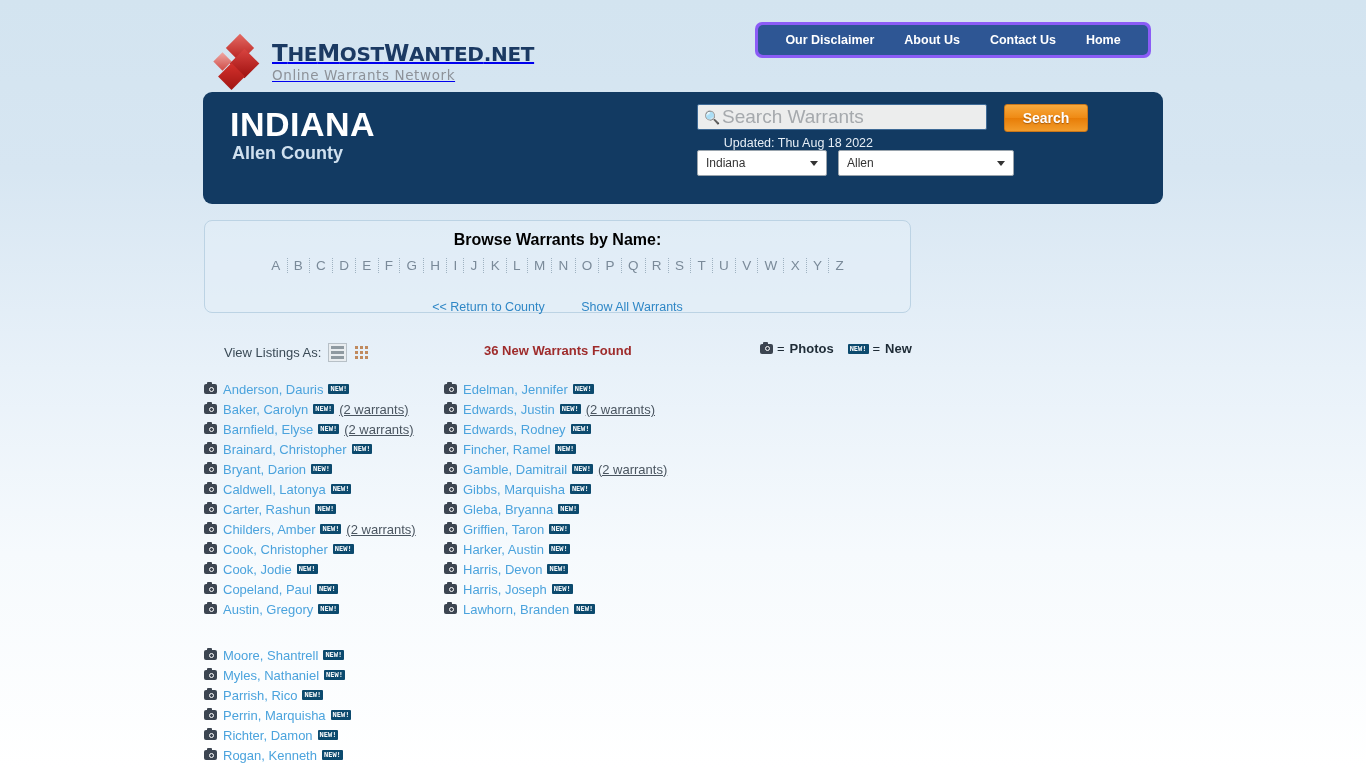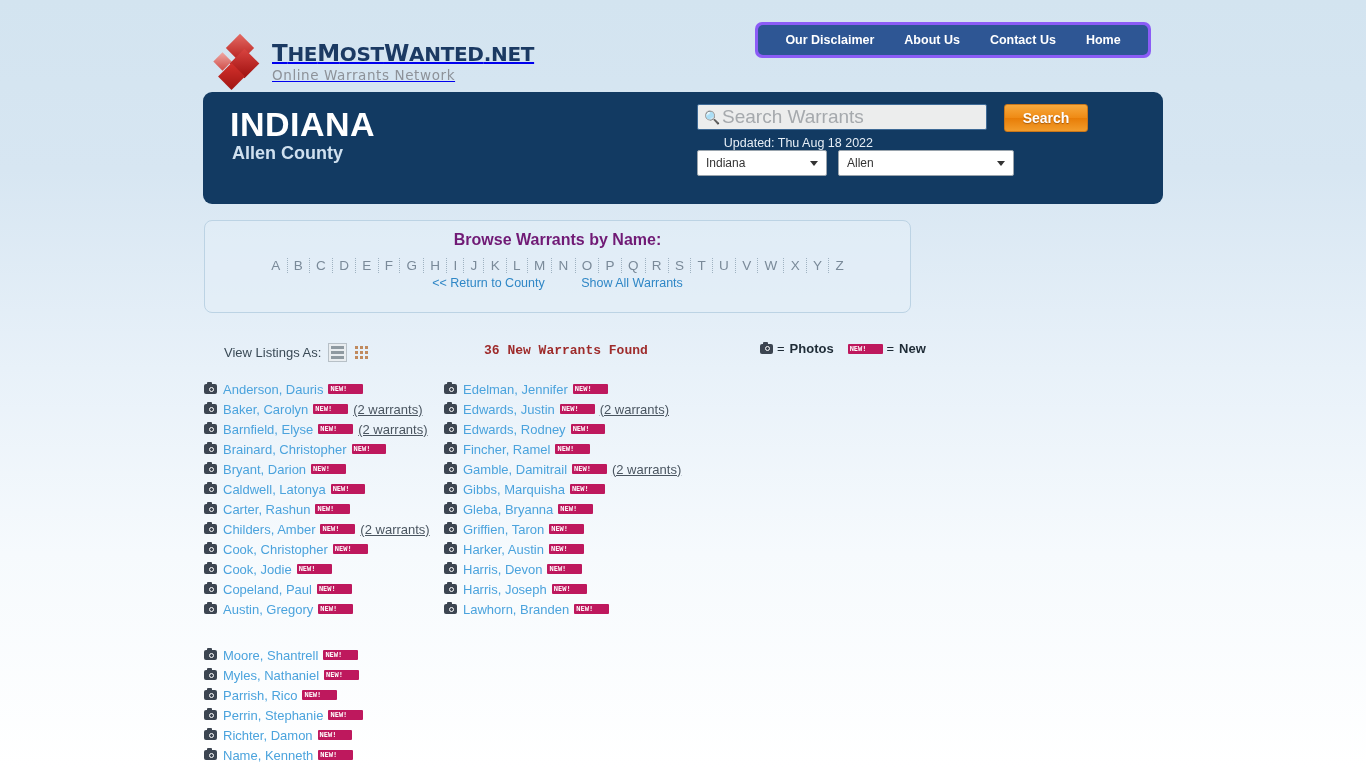--- a/index.html
+++ b/index.html
@@ -71,58 +71,58 @@
   .sel span.val { padding-left: 8px; }
   .sel .caret { position: absolute; right: 8px; top: 10px; width: 0; height: 0;
                 border-left: 4px solid transparent; border-right: 4px solid transparent;
                 border-top: 5px solid #333; }
   .sel.state { width: 130px; }
   .sel.county { width: 176px; }
 
   
   .browse { position: absolute; left: 204px; top: 220px; width: 707px; height: 93px;
             background: rgba(228,239,248,0.55); border: 1px solid #bcd3e4; border-radius: 8px; }
-  .browse-title { text-align: center; color: #701a75; font-size: 16px; font-weight: bold;
+  .browse-title { text-align: center; color: #000000; font-size: 16px; font-weight: bold;
                   margin-top: 10px; }
   .alpha { display: flex; justify-content: center; align-items: center; margin-top: 9px; }
   .alpha span.l { color: #7a8a99; font-size: 13.5px; padding: 0 6.2px;
                   border-right: 1px dotted #9fb2c1; line-height: 15px; }
   .alpha span.l:last-child { border-right: none; }
-  .browse-links { text-align: center; margin-top: 0; }
+  .browse-links { text-align: center; margin-top: 24px; }
   .browse-links a { color: #2f87c6; font-size: 12.5px; text-decoration: none; }
   .browse-links a:first-child { margin-right: 32px; }
 
   
   .viewas { position: absolute; left: 204px; top: 343px; display: flex; align-items: center; }
   .viewas-label { color: #3a4a56; font-size: 13px; margin-right: 7px; margin-left: 20px; }
   .icon-list { width: 19px; height: 19px; background: #e9edf0; border: 1px solid #b7c0c7;
                display: flex; flex-direction: column; justify-content: center;
                align-items: center; gap: 2px; }
   .icon-list i { display: block; width: 13px; height: 3px; background: #8f9aa1; }
   .icon-grid { width: 19px; height: 19px; margin-left: 5px;
                display: grid; grid-template-columns: repeat(3,3px); grid-template-rows: repeat(3,3px);
                gap: 2px; align-content: center; justify-content: center; }
   .icon-grid i { display: block; width: 3px; height: 3px; background: #c08a5e; }
   .found { position: absolute; left: 484px; top: 343px; color: #9e2b2b;
-           font-size: 13px; font-weight: bold; font-family: Liberation Mono, monospace; }
+           font-size: 13px; font-weight: bold; }
   .legend { position: absolute; left: 760px; top: 341px; display: flex; align-items: center;
             color: #1e2b36; font-size: 13px; font-weight: bold; }
   .legend .eq { margin: 0 5px 0 4px; font-weight: normal; }
   .legend .sp { display: inline-block; width: 14px; }
 
   
   .cam { display: inline-block; width: 13px; height: 10px; position: relative;
          background: #3c4551; border-radius: 2px; vertical-align: -1px; flex: none; }
   .cam::before { content: ""; position: absolute; left: 3px; top: -2px; width: 5px; height: 2px;
                  background: #3c4551; border-radius: 1px 1px 0 0; }
   .cam::after { content: ""; position: absolute; left: 4.5px; top: 2.5px; width: 5px; height: 5px;
                 border: 1.5px solid #ffffff; border-radius: 50%; box-sizing: border-box; }
-  .newbadge { display: inline-block; background: #be185d; color: #ffffff;
+  .newbadge { display: inline-block; background: #0c4a6e; color: #ffffff;
               font-family: "DejaVu Sans Mono", monospace; font-size: 7px; font-weight: bold;
-              letter-spacing: 0px; padding: 1px 16px 1px 2px; border-radius: 1px;
+              letter-spacing: 0px; padding: 1px 2px 1px 2px; border-radius: 1px;
               line-height: 8px; vertical-align: 2px; flex: none; }
 
   
   .listings { position: absolute; left: 204px; top: 379px; width: 700px; }
   .col { position: absolute; top: 0; }
   .col.left { left: 0; width: 230px; }
   .col.right { left: 240px; width: 240px; }
   .row { display: flex; align-items: center; height: 20px; white-space: nowrap; }
   .row .nm { color: #4ba3dd; font-size: 13px; text-decoration: none; margin: 0 5px 0 6px; }
   .row .wc { color: #4a5560; font-size: 13px; margin-left: 5px; text-decoration: underline; }
@@ -333,31 +333,31 @@
           <a class="nm" href="#">Myles, Nathaniel</a>
           <span class="newbadge">NEW!</span>
         </div>
         <div class="row">
           <span class="cam"></span>
           <a class="nm" href="#">Parrish, Rico</a>
           <span class="newbadge">NEW!</span>
         </div>
         <div class="row">
           <span class="cam"></span>
-          <a class="nm" href="#">Perrin, Stephanie</a>
+          <a class="nm" href="#">Perrin, Marquisha</a>
           <span class="newbadge">NEW!</span>
         </div>
         <div class="row">
           <span class="cam"></span>
           <a class="nm" href="#">Richter, Damon</a>
           <span class="newbadge">NEW!</span>
         </div>
         <div class="row">
           <span class="cam"></span>
-          <a class="nm" href="#">Name, Kenneth</a>
+          <a class="nm" href="#">Rogan, Kenneth</a>
           <span class="newbadge">NEW!</span>
         </div>
         <div class="row">
           <a class="nm" href="#">Stucky, Adam</a>
         </div>
       </div>
     <div class="col right" id="col-right">
         <div class="row">
           <span class="cam"></span>
           <a class="nm" href="#">Edelman, Jennifer</a>

